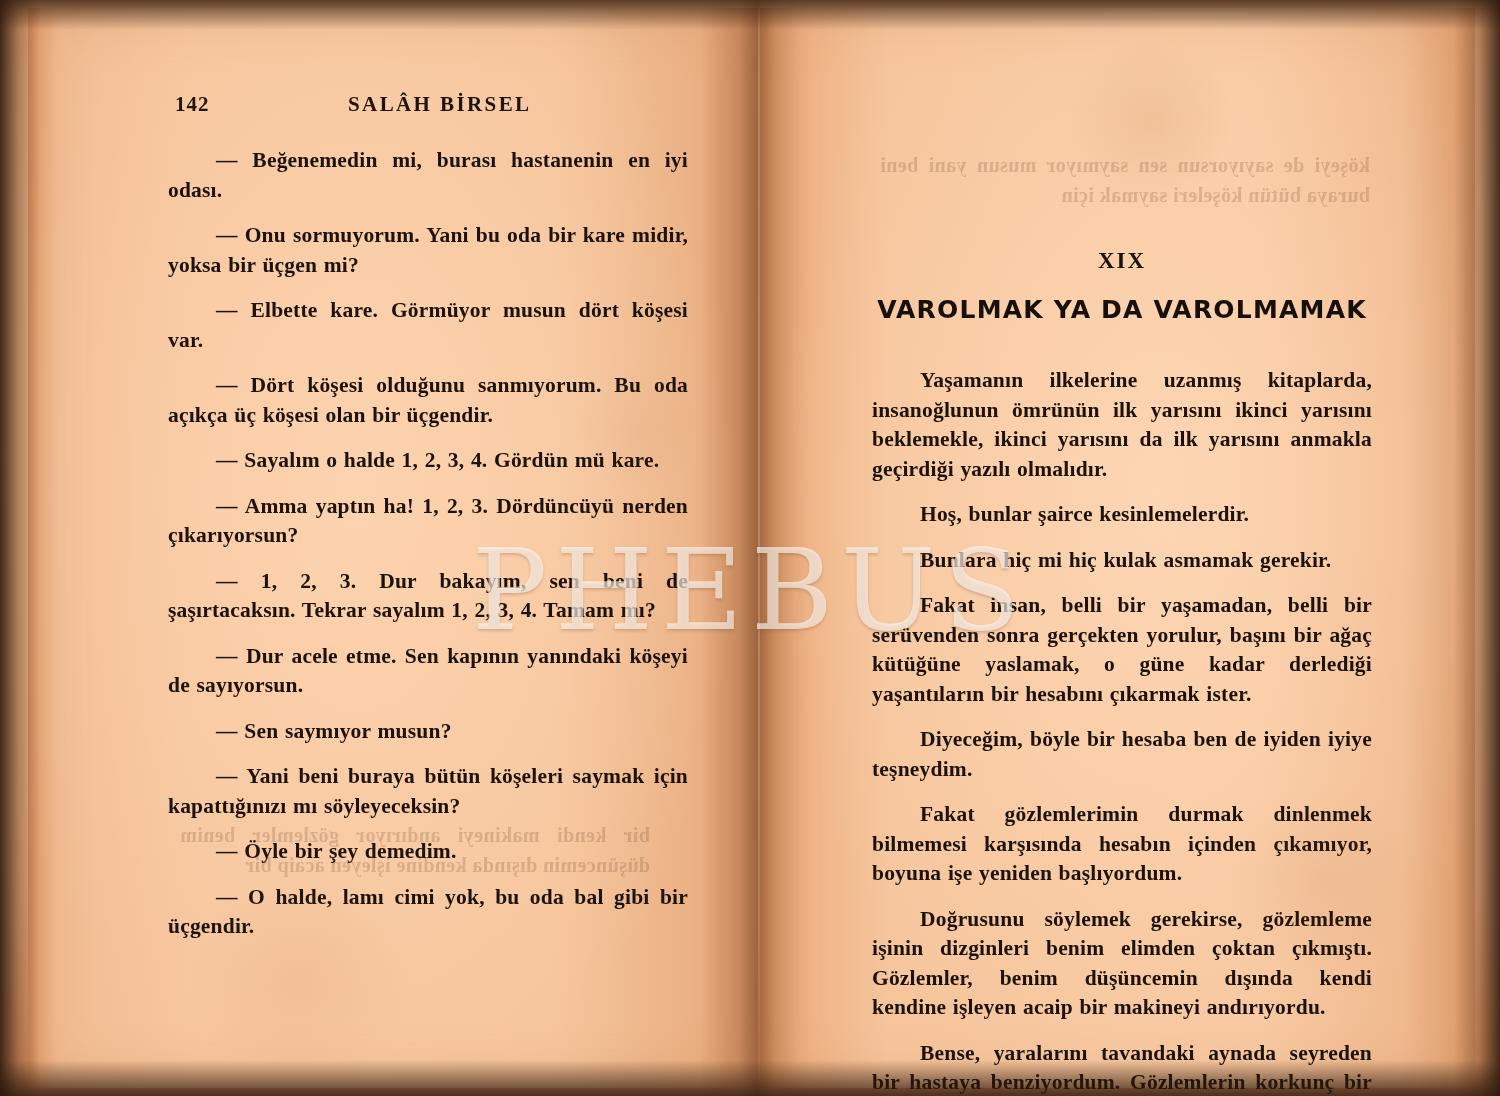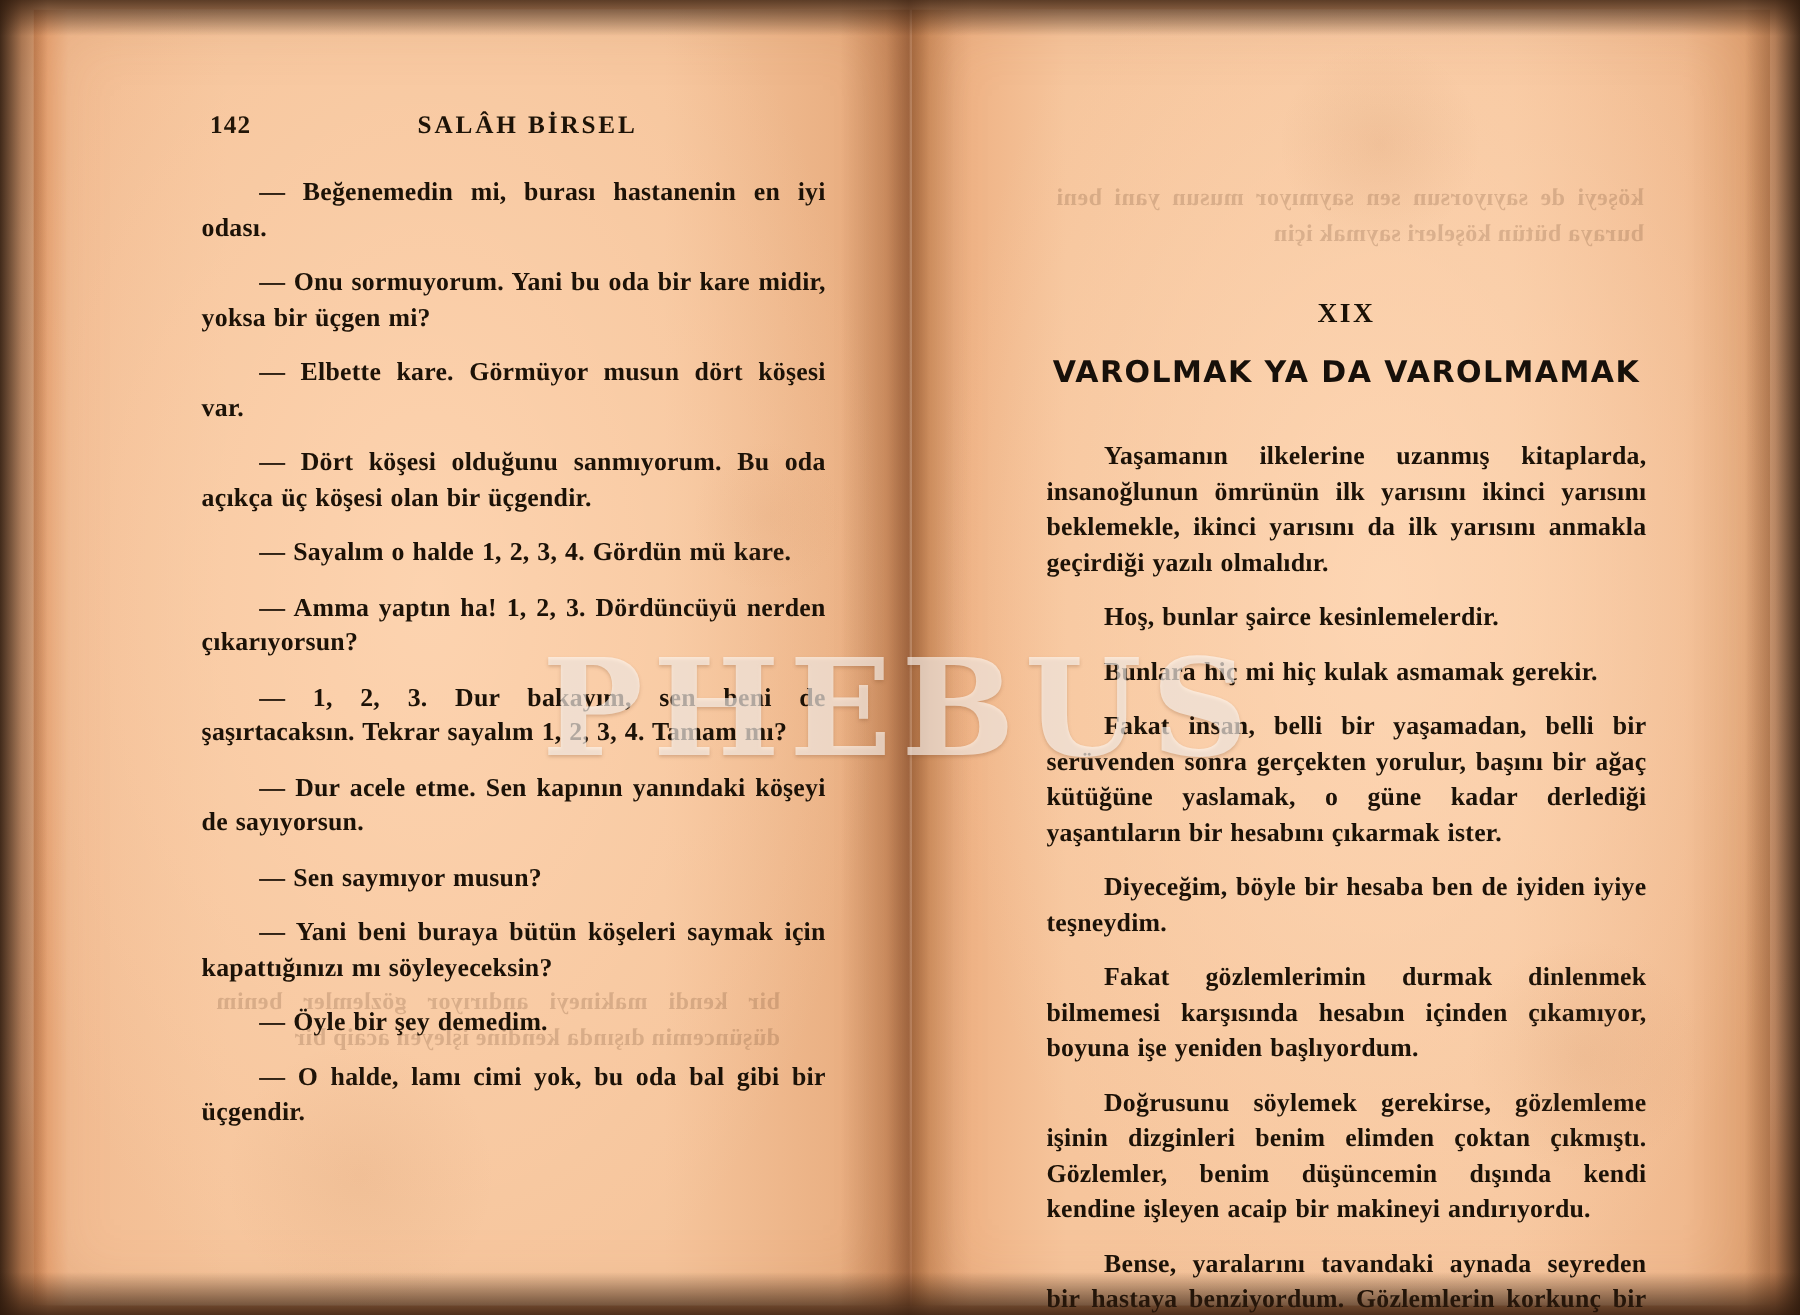--- a/index.html
+++ b/index.html
@@ -169,21 +169,21 @@
   .ghost-left  { left: 180px; top: 820px; width: 470px; text-align: justify; }
 
   
   .watermark {
     position: absolute;
     left: 0; top: 525px;
     width: 1500px;
     text-align: center;
     font-family: "DejaVu Serif", serif;
     font-size: 112px;
-    font-weight: 700;
+    font-weight: 400;
     letter-spacing: 8px;
     color: rgba(255,252,248,0.62);
     text-shadow: 0 2px 3px rgba(120,70,40,0.25);
     pointer-events: none;
     user-select: none;
   }
 </style>
 </head>
 <body>
 

